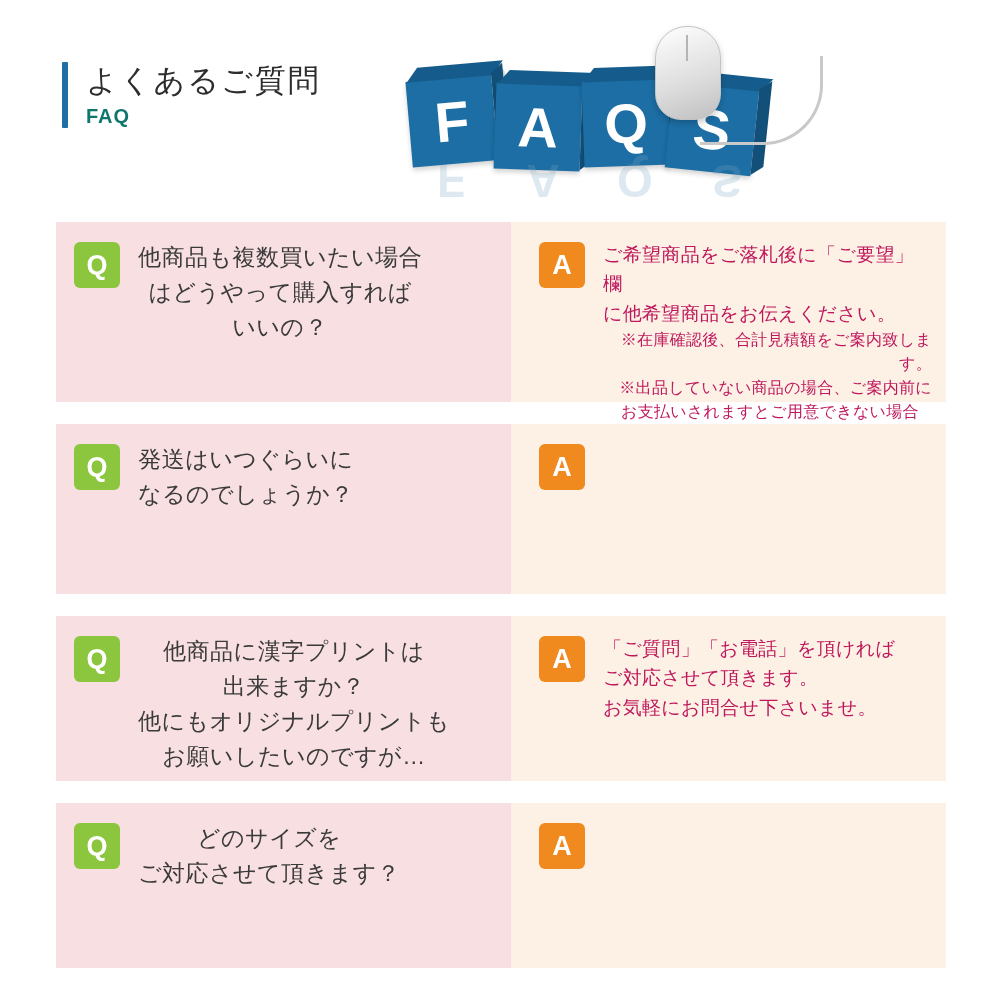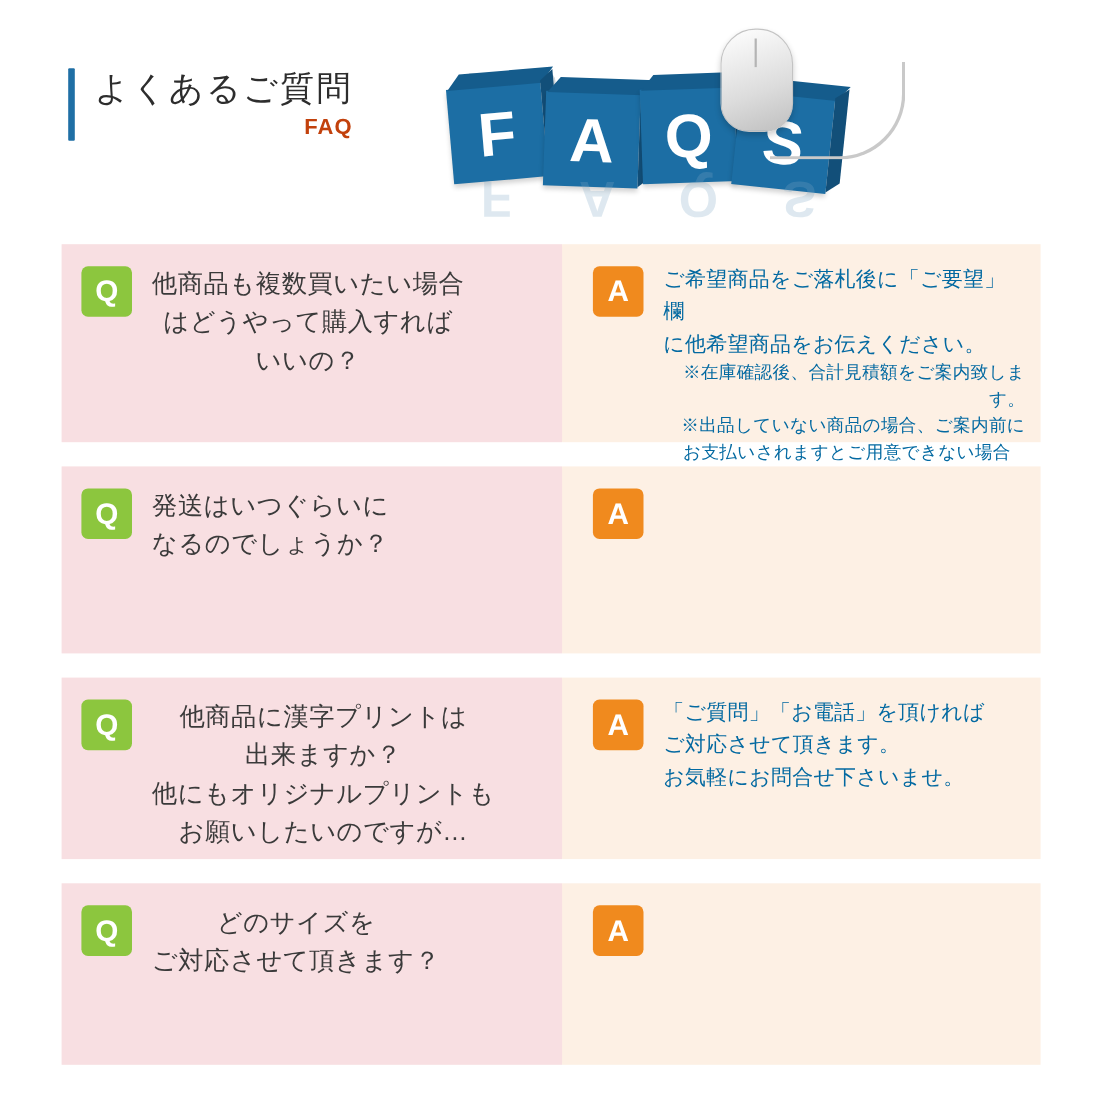--- a/index.html
+++ b/index.html
@@ -48,24 +48,23 @@
   .title-main {
     font-size: 31px;
     letter-spacing: 2px;
     color: #2d2d2d;
     line-height: 1.25;
     font-weight: 500;
   }
   .title-sub {
     font-size: 20px;
     font-weight: bold;
-    color: #c2410c;
+    color: #0f766e;
     letter-spacing: 1px;
     margin-top: 4px;
-    text-align: right;
   }
 
   
   .cubes {
     position: absolute;
     left: 395px;
     top: 30px;
     width: 420px;
     height: 180px;
   }
@@ -237,21 +236,21 @@
   .q-text {
     font-size: 23px;
     line-height: 1.52;
     color: #3a3a3a;
     letter-spacing: 0.5px;
     text-align: center;
   }
   .a-text {
     font-size: 19px;
     line-height: 1.55;
-    color: #0369a1;
+    color: #be185d;
     letter-spacing: 0.3px;
   }
   .a-text .note {
     font-size: 16px;
     line-height: 1.5;
     display: block;
     text-align: right;
   }
   .a-text .note-indent {
     font-size: 16px;

